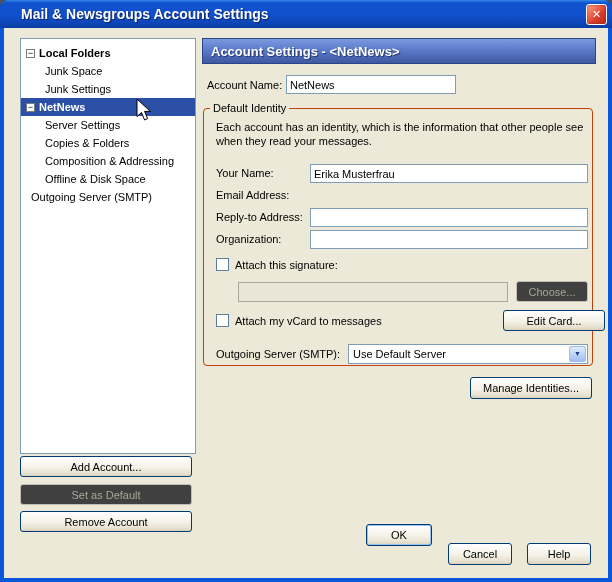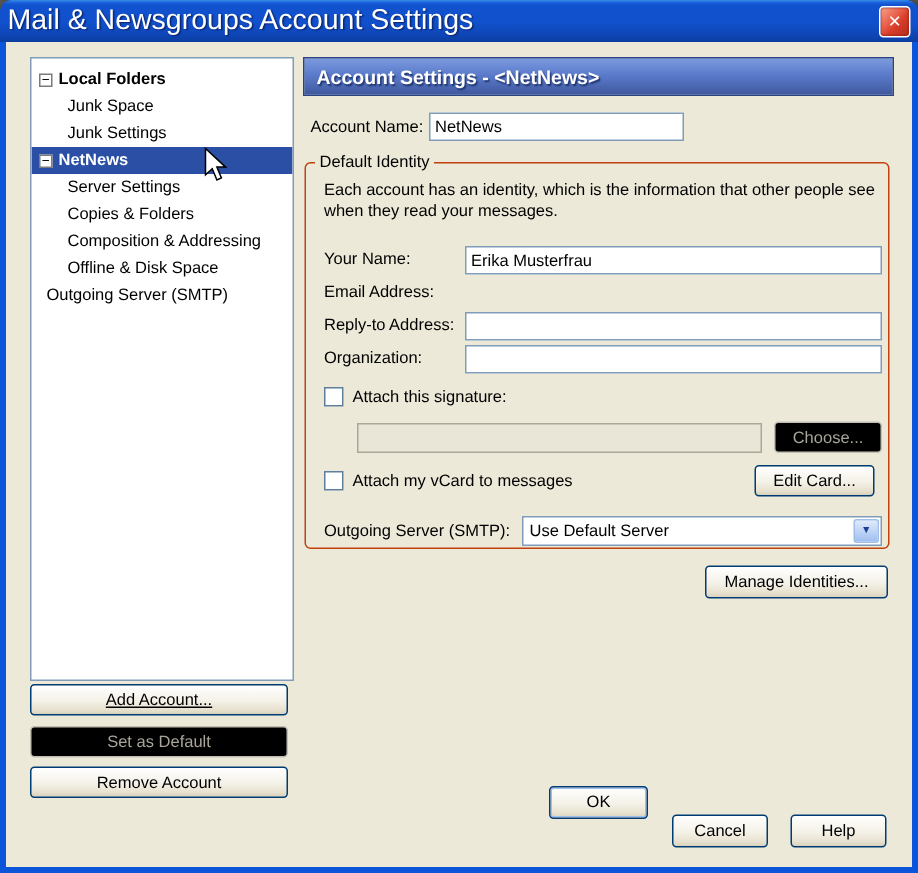--- a/index.html
+++ b/index.html
@@ -16,22 +16,22 @@
   }
 
   
   .titlebar {
     position: absolute; top:0; left:0; right:0; height:28px;
     background: linear-gradient(180deg,#388EE7 0%,#1B63DD 6%,#1152CE 12%,#1150CC 55%,#0E45B4 85%,#0B3D9F 100%);
     border-radius: 7px 7px 0 0;
     display: flex; align-items: center;
   }
   .title-text {
-    color: #fff; font-weight: normal; font-size: 19px;
-    padding-left: 5px;
+    color: #fff; font-weight: bold; font-size: 14px;
+    padding-left: 21px;
     text-shadow: 1px 1px 1px #0A246A;
     white-space: nowrap;
   }
   .close-btn {
     position: absolute; right: 5px; top: 4px;
     width: 21px; height: 21px;
     border: 1px solid #fff; border-radius: 3px;
     background: linear-gradient(135deg,#FAA58F 0%,#E9604A 40%,#D83C2A 60%,#B52E1A 100%);
     color: #fff; font-size: 11px; font-weight: bold;
     display: flex; align-items: center; justify-content: center;
@@ -72,21 +72,21 @@
   
   .xp-btn {
     font-family: "Liberation Sans", sans-serif;
     font-size: 11px; color: #000;
     background: linear-gradient(180deg,#FFFFFF 0%,#F4F1E7 55%,#E7E1CF 85%,#D8D2BD 100%);
     border: 1px solid #003C74;
     border-radius: 3px;
     cursor: default;
   }
   .xp-btn.disabled {
-    background: #000000;
+    background: #404040;
     border-color: #C2BEB3;
     color: #A9A598;
   }
   .xp-btn.default-btn { box-shadow: inset 0 0 0 1px #9DBEF0; }
 
   .xp-input {
     font-family: "Liberation Sans", sans-serif;
     font-size: 11px;
     border: 1px solid #7F9DB9;
     background: #fff;
@@ -122,40 +122,40 @@
     border: 1px solid #c2410c; border-radius: 4px;
   }
   fieldset.identity legend { font-size: 11px; margin-left: 6px; padding: 0 3px; }
   .identity-desc { position: absolute; left: 12px; top: 6px; width: 374px; line-height: 14px; }
 
   .f-label { position: absolute; left: 12px; }
   .f-input { position: absolute; left: 106px; width: 278px; }
 
   .sig-input { position: absolute; left: 34px; top: 168px; width: 270px; height: 20px; }
   .choose-btn { position: absolute; left: 312px; top: 167px; width: 72px; height: 21px; }
-  .editcard-btn { position: absolute; left: 299px; top: 196px; width: 80px; height: 21px; }
+  .editcard-btn { position: absolute; left: 299px; top: 196px; width: 102px; height: 21px; }
 
   .combo {
     position: absolute; left: 144px; top: 230px; width: 240px; height: 20px;
     border: 1px solid #7F9DB9; background: #fff;
     display: flex; align-items: center;
   }
   .combo-value { padding-left: 4px; flex: 1; white-space: nowrap; overflow: hidden; }
   .combo-btn {
     width: 17px; height: 16px; margin-right: 1px;
     border: 1px solid #9EBEE8; border-radius: 2px;
     background: linear-gradient(180deg,#E0EBFC 0%,#C0D5F6 50%,#9FBEEF 100%);
     color: #1C3E94; font-size: 7px; line-height: 14px; text-align: center;
     flex: 0 0 auto;
   }
 
   .manage-btn { position: absolute; left: 268px; top: 339px; width: 122px; height: 22px; }
 
   
-  .add-btn    { position: absolute; left: 16px; top: 428px; width: 172px; height: 21px; text-decoration: underline; }
+  .add-btn    { position: absolute; left: 16px; top: 428px; width: 172px; height: 21px; }
   .setdef-btn { position: absolute; left: 16px; top: 456px; width: 172px; height: 21px; }
   .remove-btn { position: absolute; left: 16px; top: 483px; width: 172px; height: 21px; }
 
   
   .ok-btn     { position: absolute; left: 362px; top: 496px; width: 66px; height: 22px; }
   .cancel-btn { position: absolute; left: 444px; top: 515px; width: 64px; height: 22px; }
   .help-btn   { position: absolute; left: 523px; top: 515px; width: 64px; height: 22px; }
 
   .cursor { position: absolute; left: 132px; top: 70px; pointer-events: none; z-index: 10; }
 </style>

